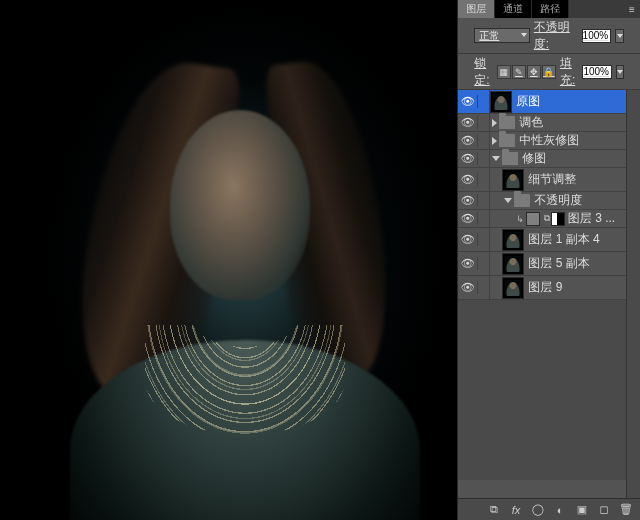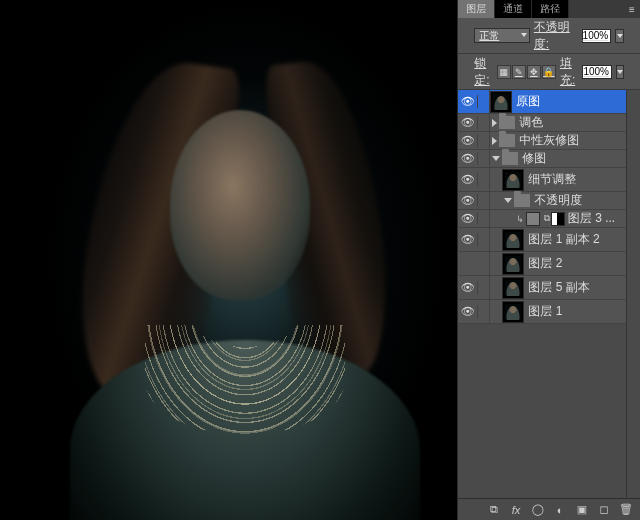--- a/index.html
+++ b/index.html
@@ -356,45 +356,38 @@
       <span class="linkic">⧉</span>
       <div class="mask partial"></div>
       <span class="lname">图层 3 ...</span>
     </div>
 
     <div class="layer">
       <div class="vis">👁</div>
       <div class="linkcol"></div>
       <span class="indent" style="width:12px"></span>
       <div class="thumb portrait"></div>
-      <span class="lname">图层 1 副本 2</span>
-    </div>
-
-    <div class="layer">
-      <div class="vis"></div>
-      <div class="linkcol"></div>
-      <span class="indent" style="width:12px"></span>
-      <div class="thumb portrait"></div>
-      <span class="lname">图层 2</span>
-    </div>
+      <span class="lname">图层 1 副本 4</span>
+    </div>
+
 
     <div class="layer">
       <div class="vis">👁</div>
       <div class="linkcol"></div>
       <span class="indent" style="width:12px"></span>
       <div class="thumb portrait"></div>
       <span class="lname">图层 5 副本</span>
     </div>
 
     <div class="layer">
       <div class="vis">👁</div>
       <div class="linkcol"></div>
       <span class="indent" style="width:12px"></span>
       <div class="thumb portrait"></div>
-      <span class="lname">图层 1</span>
+      <span class="lname">图层 9</span>
     </div>
 
     <div class="fill-rest"></div>
   </div>
   <div class="scroll-track"></div>
   </div>
 
   <div class="footer">
     <div class="fbtn">⧉</div>
     <div class="fbtn">

